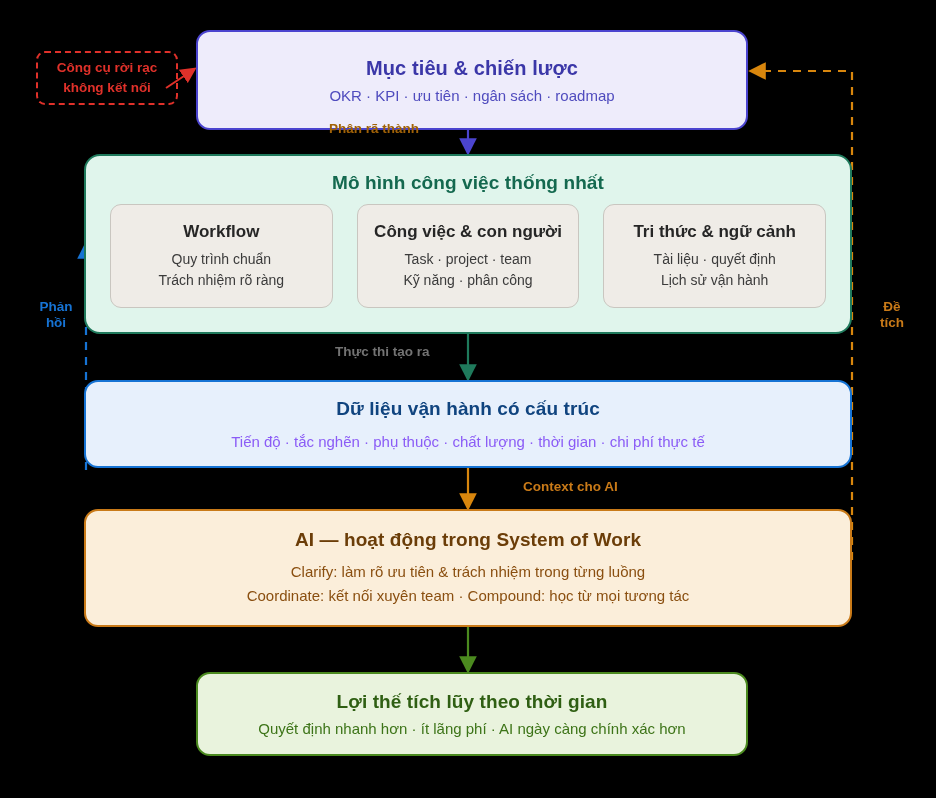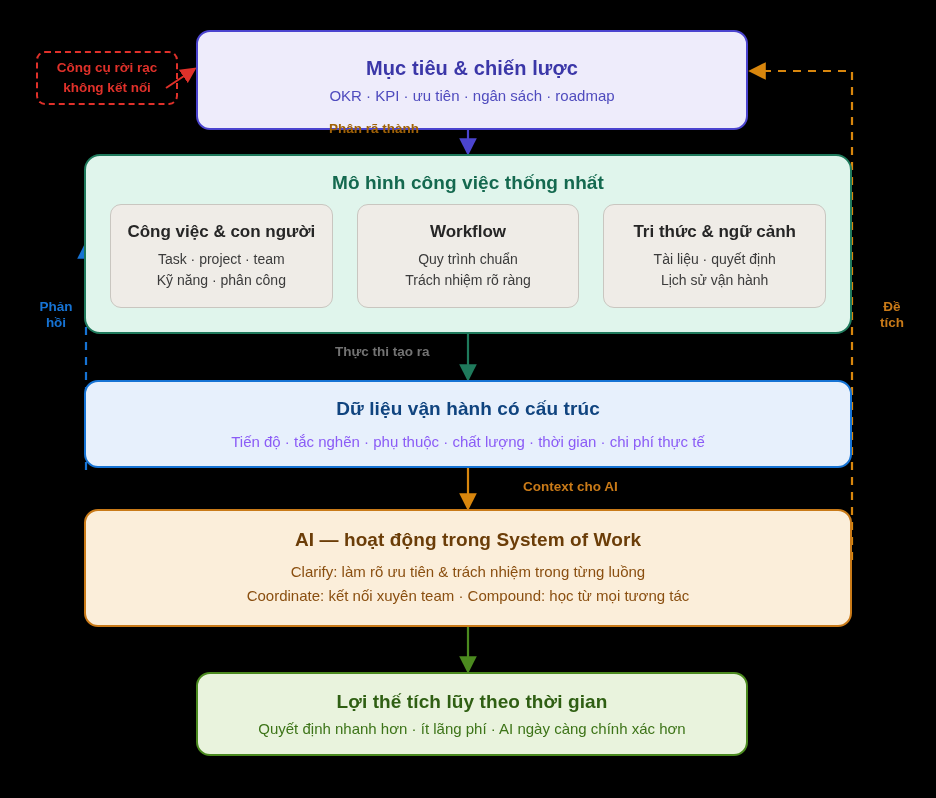--- a/index.html
+++ b/index.html
@@ -198,28 +198,28 @@
     <div class="title">Mục tiêu &amp; chiến lược</div>
     <div class="sub">OKR · KPI · ưu tiên · ngân sách · roadmap</div>
   </div>
 
   <div class="node" id="work-model-box">
     <div class="title">Mô hình công việc thống nhất</div>
   </div>
 
   <div class="cards">
     <div class="card">
+      <div class="card-title">Workflow</div>
+      <div class="card-line">Quy trình chuẩn</div>
+      <div class="card-line">Trách nhiệm rõ ràng</div>
+    </div>
+    <div class="card">
       <div class="card-title">Công việc &amp; con người</div>
       <div class="card-line">Task · project · team</div>
       <div class="card-line">Kỹ năng · phân công</div>
-    </div>
-    <div class="card">
-      <div class="card-title">Workflow</div>
-      <div class="card-line">Quy trình chuẩn</div>
-      <div class="card-line">Trách nhiệm rõ ràng</div>
     </div>
     <div class="card">
       <div class="card-title">Tri thức &amp; ngữ cảnh</div>
       <div class="card-line">Tài liệu · quyết định</div>
       <div class="card-line">Lịch sử vận hành</div>
     </div>
   </div>
 
   <div class="node" id="data-box">
     <div class="title">Dữ liệu vận hành có cấu trúc</div>

